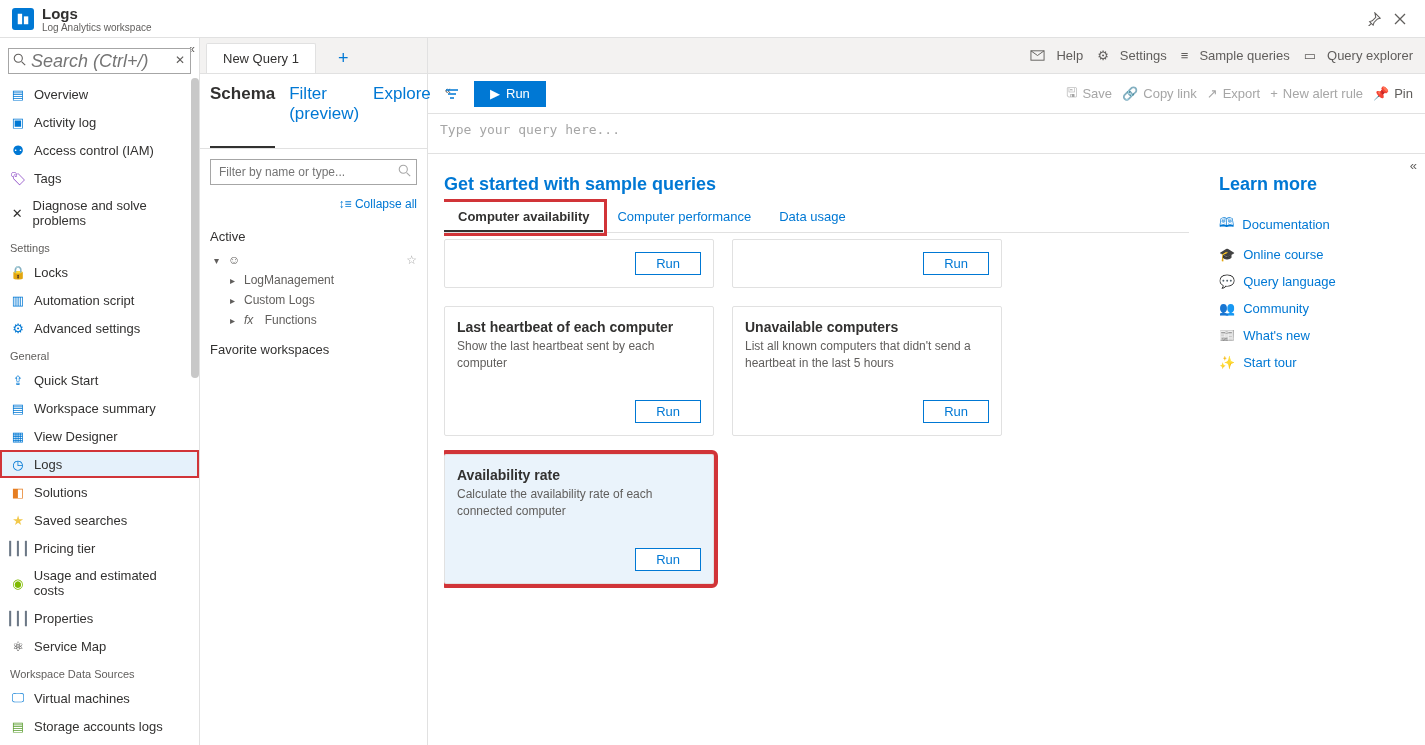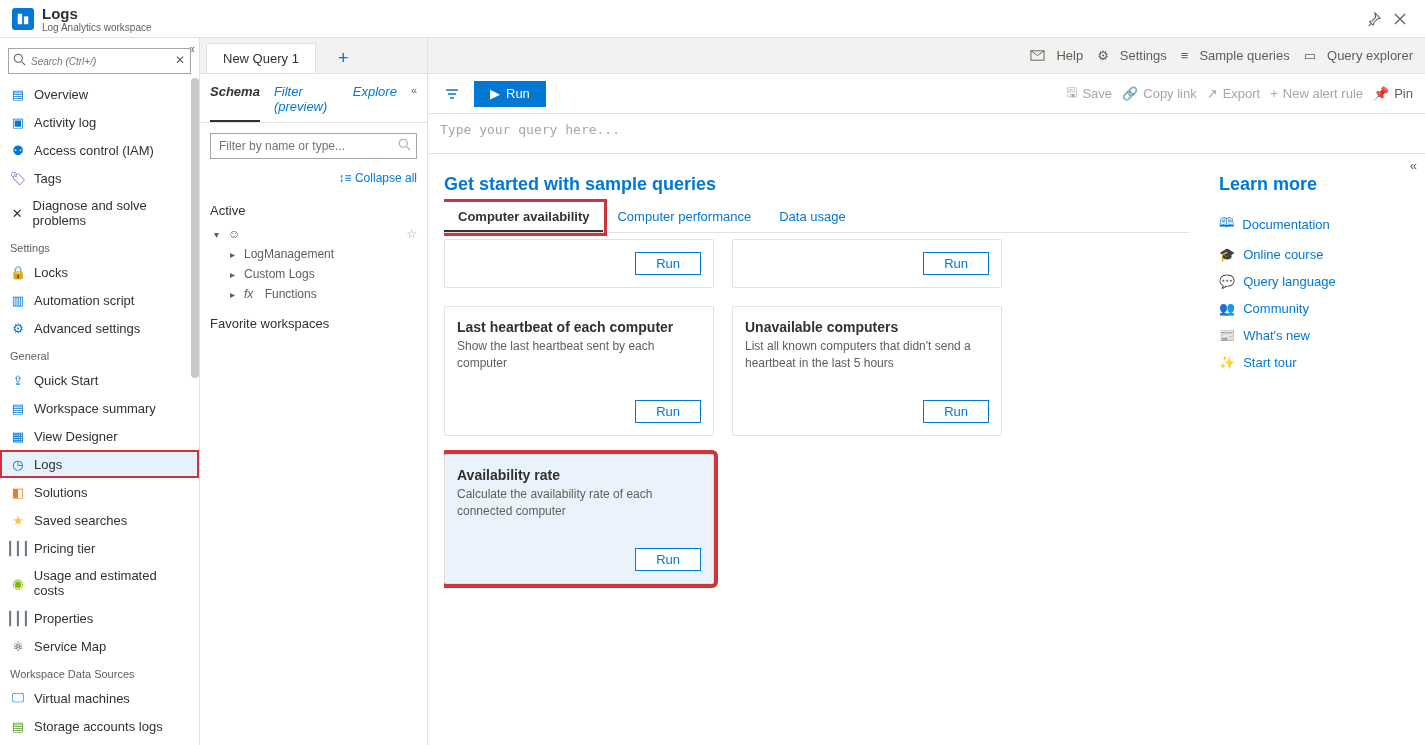--- a/index.html
+++ b/index.html
@@ -11,37 +11,37 @@
 .top-header .title-block h1 { font-size: 15px; font-weight: 600; color: #323130; }
 .top-header .title-block .sub { font-size: 10px; color: #605e5c; }
 .top-header .spacer { flex: 1; }
 .top-header .btn-icon { width: 26px; height: 26px; display:flex; align-items:center; justify-content:center; color:#605e5c; cursor:pointer; }
 
 .main { display: flex; height: calc(100% - 38px); }
 
 .sidebar-left { width: 200px; border-right: 1px solid #e1e1e1; display:flex; flex-direction: column; overflow-y: auto; position: relative; }
 .sidebar-left .collapse-btn { position:absolute; top:4px; right:4px; font-size:12px; color:#605e5c; cursor:pointer; }
 .search-box { margin: 10px 8px 0 8px; position: relative; }
-.search-box input { width: 100%; height: 26px; border: 1px solid #a6a6a6; padding: 0 24px 0 22px; font-size: 10px; font-style: italic; color: #0f172a; }
+.search-box input { width: 100%; height: 26px; border: 1px solid #a6a6a6; padding: 0 24px 0 22px; font-size: 18px; font-style: italic; color: #0f172a; }
 .search-box .sicon { position:absolute; left:5px; top:5px; color:#605e5c; }
 .search-box .crossmark { position:absolute; right:6px; top:5px; color:#605e5c; font-size:12px;}
 
 .nav-list { margin-top: 6px; }
 .nav-section { font-size: 11px; color:#605e5c; padding: 8px 10px 4px 10px; font-weight: 400; }
 .nav-item { display:flex; align-items:center; padding: 6px 10px; cursor:pointer; gap: 8px; }
 .nav-item.active { background:#e5f1fb; }
 .nav-item .ni-icon { width: 16px; height:16px; display:flex; align-items:center; justify-content:center; font-size:13px; }
 .nav-item.highlighted { outline: 2px solid #d13438; outline-offset: -2px; }
 
 .middle { width: 228px; border-right: 1px solid #e1e1e1; display:flex; flex-direction:column; }
 .tabs-bar { height: 36px; background: #f3f2f1; border-bottom: 1px solid #e1e1e1; display:flex; align-items:flex-end; gap: 12px; padding-left: 6px; }
 .tabs-bar .tab { background:#fff; border:1px solid #e1e1e1; border-bottom:none; padding: 7px 16px; font-size:13px; border-radius: 2px 2px 0 0; }
 .tabs-bar .add-tab { color:#0078d4; font-size:18px; padding: 4px 10px; cursor:pointer; }
 .schema-tabs { display:flex; gap: 14px; padding: 10px 10px 0 10px; border-bottom: 1px solid #e1e1e1; }
-.schema-tabs .stab { font-size: 13px; padding-bottom: 8px; cursor:pointer; color:#0078d4;font-style:italic; }
+.schema-tabs .stab { font-size: 17px; padding-bottom: 24px; cursor:pointer; color:#0078d4; }
 .schema-tabs .stab.active { color:#323130; font-weight:600; border-bottom: 2px solid #323130; }
 .schema-tabs .collapse-arrow { margin-left: auto; color:#605e5c; font-size:11px; }
 
 .filter-box { margin: 10px; position:relative; }
 .filter-box input { width:100%; height:26px; border:1px solid #a6a6a6; padding: 0 22px 0 8px; font-size:12px; }
 .filter-box .sicon { position:absolute; right:6px; top:5px; color:#a6a6a6; }
 
 .collapse-all { color:#0078d4; font-size:12px; text-align: right; padding: 2px 10px 8px; cursor:pointer; }
 .schema-section { padding: 4px 10px; }
 .schema-section .head { font-size:13px; color:#323130; margin:6px 0; }

